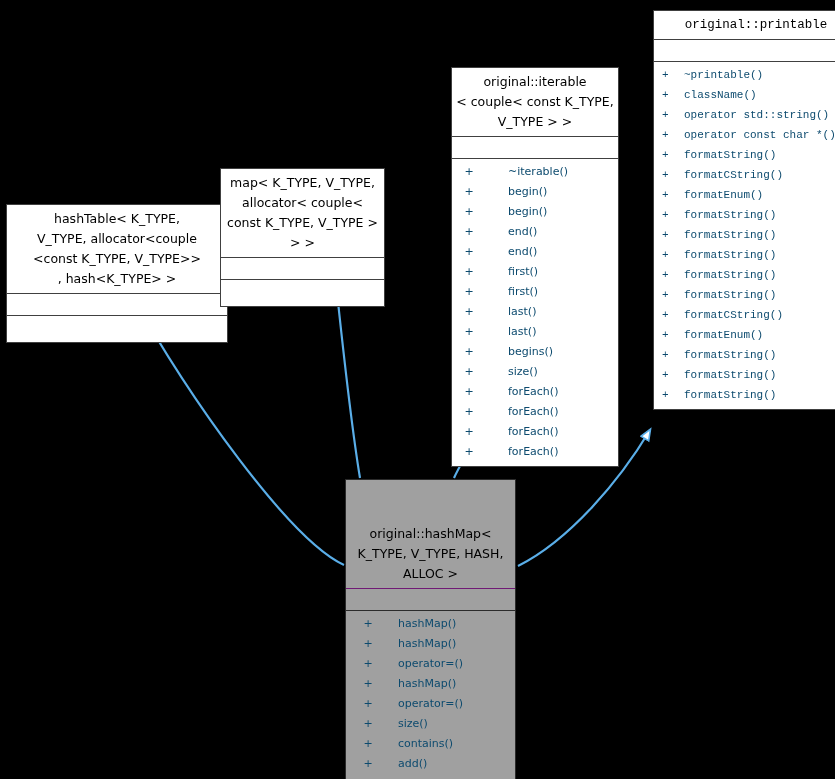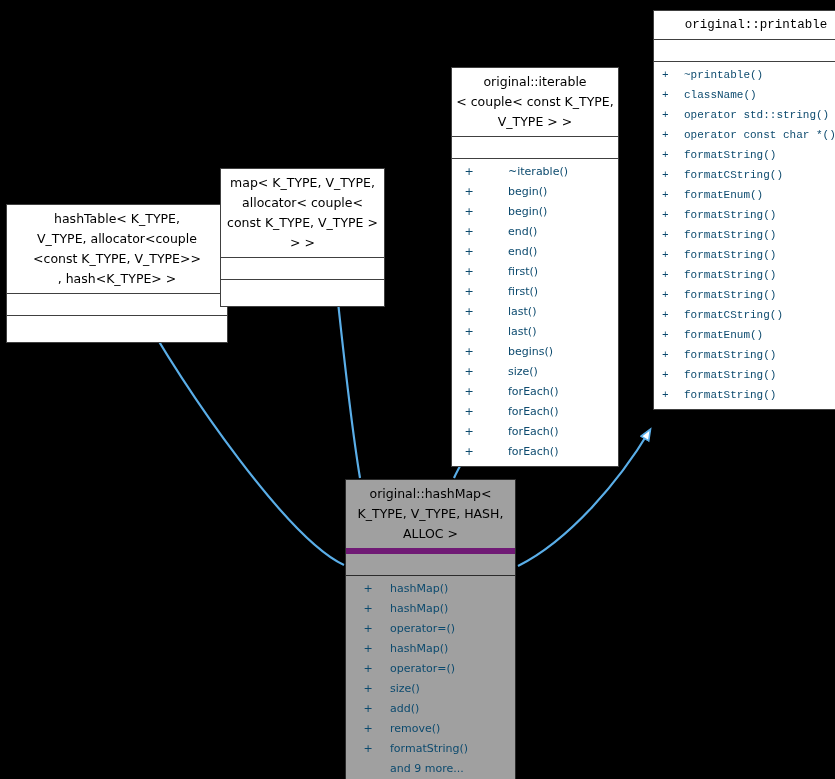--- a/index.html
+++ b/index.html
@@ -38,21 +38,21 @@
   .class-title {
     box-sizing: border-box;
     text-align: center;
     font-size: 12.5px;
     line-height: 20px;
     color: #000000;
     padding: 4px 3px 4px 3px;
     border-bottom: 1px solid #404040;
     white-space: pre-line;
   }
-  .uml-class.filled .class-title { border-bottom: 6px solid #701a75; }
+  .uml-class.filled .class-title { border-bottom: 1px solid #701a75; margin-top: 40px; }
 
   .class-attrs {
     box-sizing: border-box;
     height: 22px;
     border-bottom: 1px solid #404040;
   }
   .uml-class.filled .class-attrs { border-bottom: 1px solid #2b2b2b; }
 
   .class-ops {
     box-sizing: border-box;
@@ -75,21 +75,21 @@
   .op-name { display: inline-block; }
 
   
   .ops-iterable .op-vis { width: 34px; }
   .ops-iterable .op-name { margin-left: 22px; }
 
   .ops-printable .op-vis { width: 18px; text-align: left; padding-left: 8px; }
   .ops-printable .op-name { margin-left: 4px; }
 
   .ops-hashmap .op-vis { width: 44px; }
-  .ops-hashmap .op-name { margin-left: 0; }
+  .ops-hashmap .op-name { margin-left: 8px; }
   .ops-hashmap .op-row.nomark .op-vis { visibility: hidden; }
 
   
   #box-hashtable { left: 6px;   top: 160px; width: 222px; margin-top: 44px; }
   #box-map       { left: 220px; top: 168px; width: 165px; }
   #box-iterable  { left: 451px; top: 31px;  width: 168px; margin-top: 36px; }
   #box-printable { left: 653px; top: 10px;   width: 206px; font-family: Liberation Mono, monospace; }
   #box-hashmap   { left: 345px; top: 479px; width: 171px; }
 
   #svg-edges {
@@ -200,20 +200,21 @@
  K_TYPE, V_TYPE, HASH,
 ALLOC &gt;</div>
     <div class="class-attrs"></div>
     <div class="class-ops ops-hashmap" id="ops-hashmap">
         <div class="op-row"><span class="op-vis">+</span><span class="op-name">hashMap()</span></div>
         <div class="op-row"><span class="op-vis">+</span><span class="op-name">hashMap()</span></div>
         <div class="op-row"><span class="op-vis">+</span><span class="op-name">operator=()</span></div>
         <div class="op-row"><span class="op-vis">+</span><span class="op-name">hashMap()</span></div>
         <div class="op-row"><span class="op-vis">+</span><span class="op-name">operator=()</span></div>
         <div class="op-row"><span class="op-vis">+</span><span class="op-name">size()</span></div>
+        <div class="op-row"><span class="op-vis">+</span><span class="op-name">contains()</span></div>
         <div class="op-row"><span class="op-vis">+</span><span class="op-name">add()</span></div>
         <div class="op-row"><span class="op-vis">+</span><span class="op-name">remove()</span></div>
         <div class="op-row"><span class="op-vis">+</span><span class="op-name">formatString()</span></div>
         <div class="op-row nomark"><span class="op-vis"></span><span class="op-name">and 9 more...</span></div>
       </div>
   </div>
 
 </div>
 
 </body></html>

